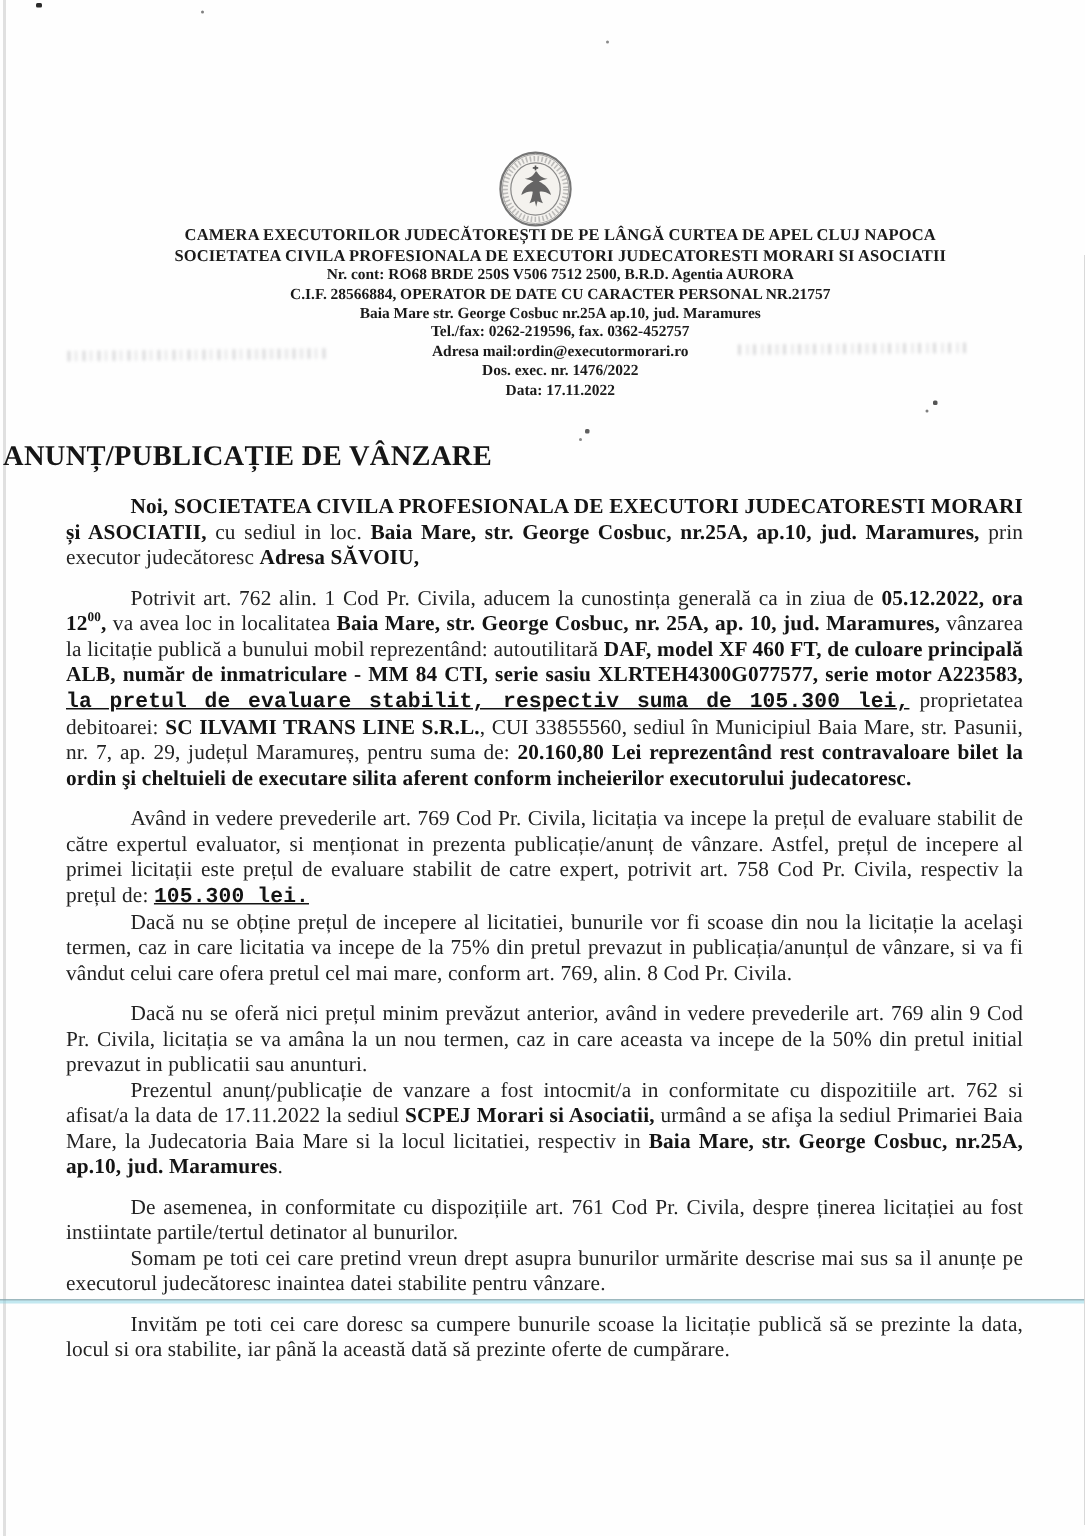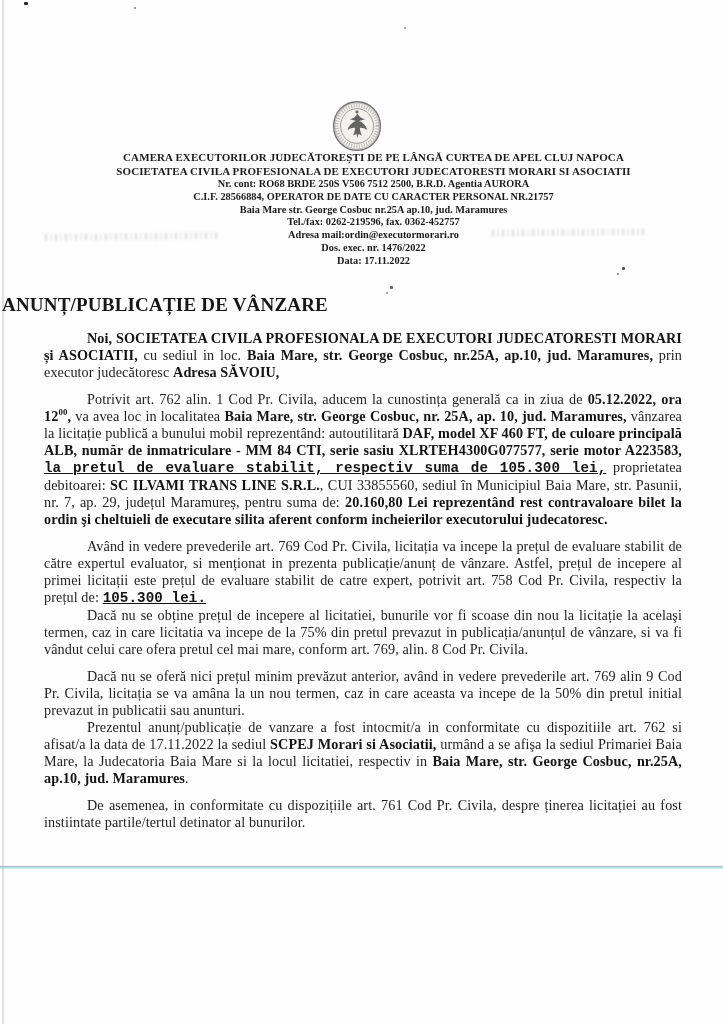--- a/index.html
+++ b/index.html
@@ -96,17 +96,19 @@
   <div class="doc-title">ANUNȚ/PUBLICAȚIE DE VÂNZARE</div>
 
   <div class="doc-body">
       <p class="para"><span class="b">Noi, SOCIETATEA CIVILA PROFESIONALA DE EXECUTORI JUDECATORESTI MORARI și ASOCIATII, </span><span>cu sediul in loc. </span><span class="b">Baia Mare, str. George Cosbuc, nr.25A, ap.10, jud. Maramures, </span><span>prin executor judecătoresc </span><span class="b">Adresa SĂVOIU,</span></p>
       <p class="para gap"><span>Potrivit art. 762 alin. 1 Cod Pr. Civila, aducem la cunostința generală ca in ziua de </span><span class="b">05.12.2022, ora 12</span><sup class="b">00</sup><span class="b">,</span><span> va avea loc in localitatea </span><span class="b">Baia Mare, str. George Cosbuc, nr. 25A, ap. 10, jud. Maramures, </span><span>vânzarea la licitație publică a bunului mobil reprezentând: autoutilitară </span><span class="b">DAF, model XF 460 FT, de culoare principală ALB, număr de inmatriculare - MM 84 CTI, serie sasiu XLRTEH4300G077577, serie motor A223583, </span><span class="b u">la pretul de evaluare stabilit, respectiv suma de 105.300 lei,</span><span> proprietatea debitoarei: </span><span class="b">SC ILVAMI TRANS LINE S.R.L.</span><span>, CUI 33855560, sediul în Municipiul Baia Mare, str. Pasunii, nr. 7, ap. 29, județul Maramureș, pentru suma de: </span><span class="b">20.160,80 Lei reprezentând rest contravaloare bilet la ordin şi cheltuieli de executare silita aferent conform incheierilor executorului judecatoresc.</span></p>
       <p class="para gap"><span>Având in vedere prevederile art. 769 Cod Pr. Civila, licitația va incepe la prețul de evaluare stabilit de către expertul evaluator, si menționat in prezenta publicație/anunț de vânzare. Astfel, prețul de incepere al primei licitații este prețul de evaluare stabilit de catre expert, potrivit art. 758 Cod Pr. Civila, respectiv la prețul de: </span><span class="b u">105.300 lei.</span></p>
       <p class="para"><span>Dacă nu se obține prețul de incepere al licitatiei, bunurile vor fi scoase din nou la licitație la acelaşi termen, caz in care licitatia va incepe de la 75% din pretul prevazut in publicația/anunțul de vânzare, si va fi vândut celui care ofera pretul cel mai mare, conform art. 769, alin. 8 Cod Pr. Civila.</span></p>
       <p class="para gap"><span>Dacă nu se oferă nici prețul minim prevăzut anterior, având in vedere prevederile art. 769 alin 9 Cod Pr. Civila, licitația se va amâna la un nou termen, caz in care aceasta va incepe de la 50% din pretul initial prevazut in publicatii sau anunturi.</span></p>
       <p class="para"><span>Prezentul anunț/publicație de vanzare a fost intocmit/a in conformitate cu dispozitiile art. 762 si afisat/a la data de 17.11.2022 la sediul </span><span class="b">SCPEJ Morari si Asociatii,</span><span> urmând a se afişa la sediul Primariei Baia Mare, la Judecatoria Baia Mare si la locul licitatiei, respectiv in </span><span class="b">Baia Mare, str. George Cosbuc, nr.25A, ap.10, jud. Maramures</span><span>.</span></p>
       <p class="para gap"><span>De asemenea, in conformitate cu dispozițiile art. 761 Cod Pr. Civila, despre ținerea licitației au fost instiintate partile/tertul detinator al bunurilor.</span></p>
+      <p class="para"><span>Somam pe toti cei care pretind vreun drept asupra bunurilor urmărite descrise mai sus sa il anunțe pe executorul judecătoresc inaintea datei stabilite pentru vânzare.</span></p>
+      <p class="para gap"><span>Invităm pe toti cei care doresc sa cumpere bunurile scoase la licitație publică să se prezinte la data, locul si ora stabilite, iar până la această dată să prezinte oferte de cumpărare.</span></p>
     </div>
 
   <div class="crease"></div>
 
 </div>
 
 </body></html>

